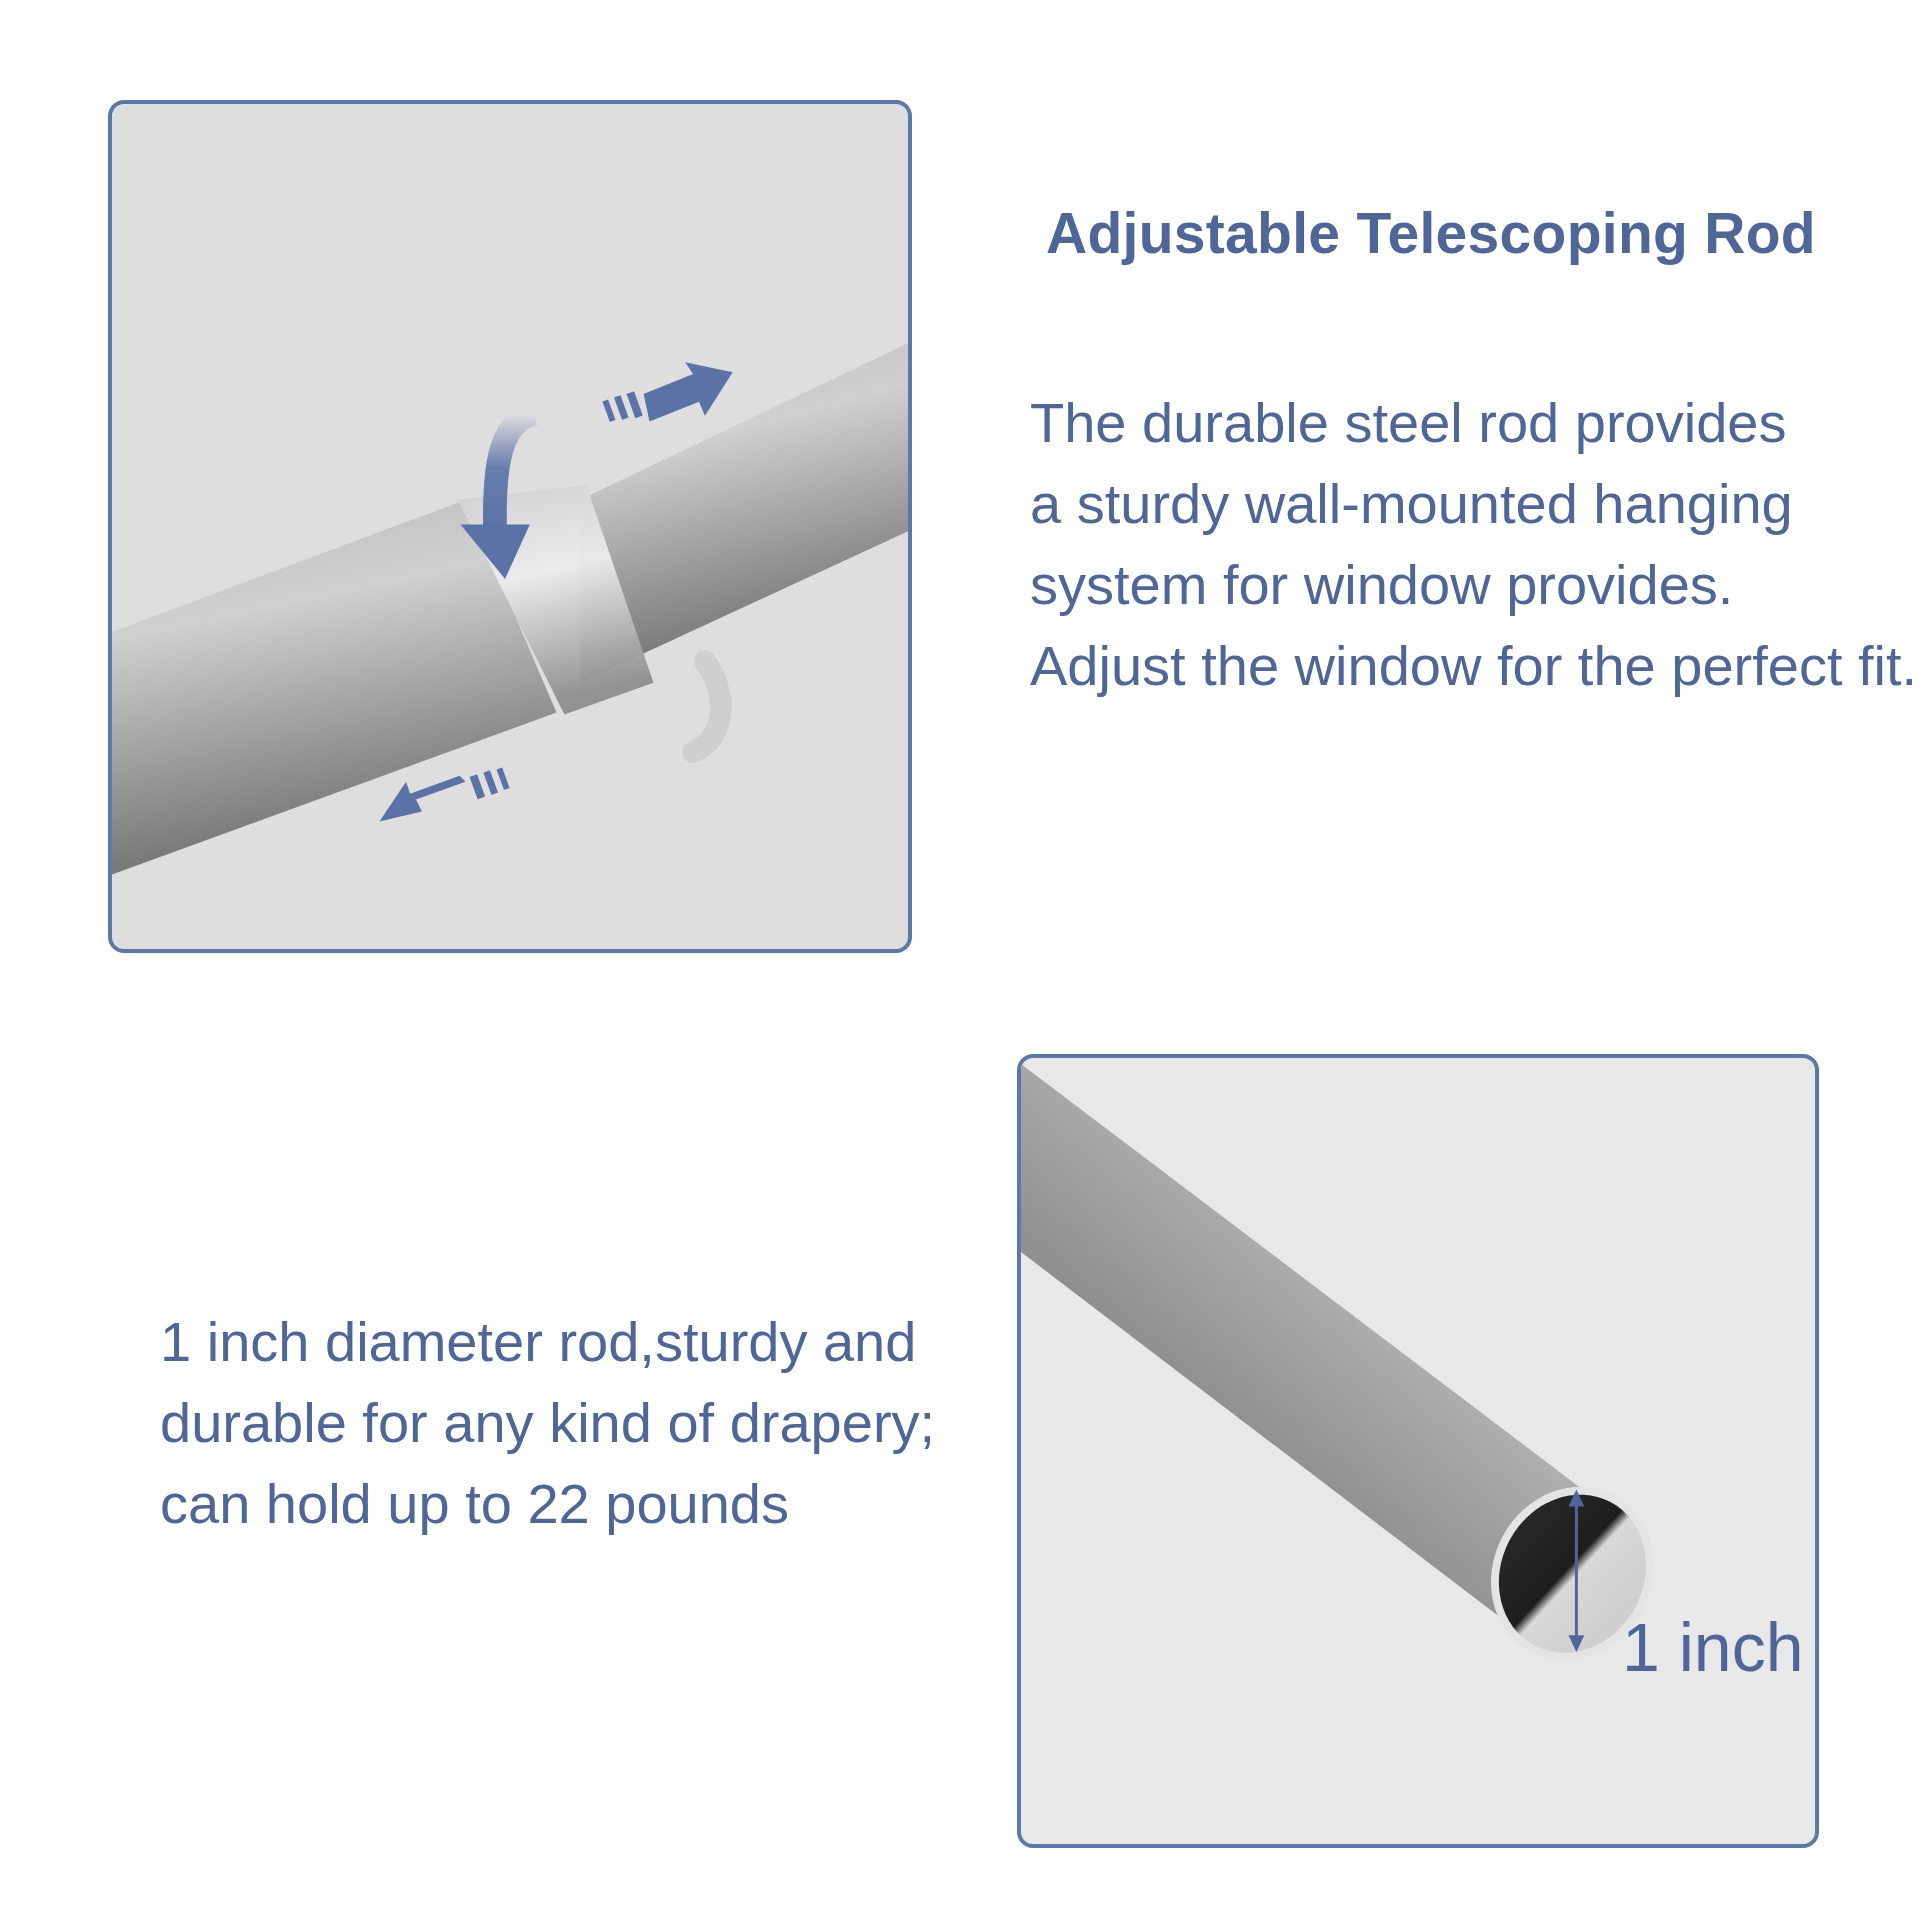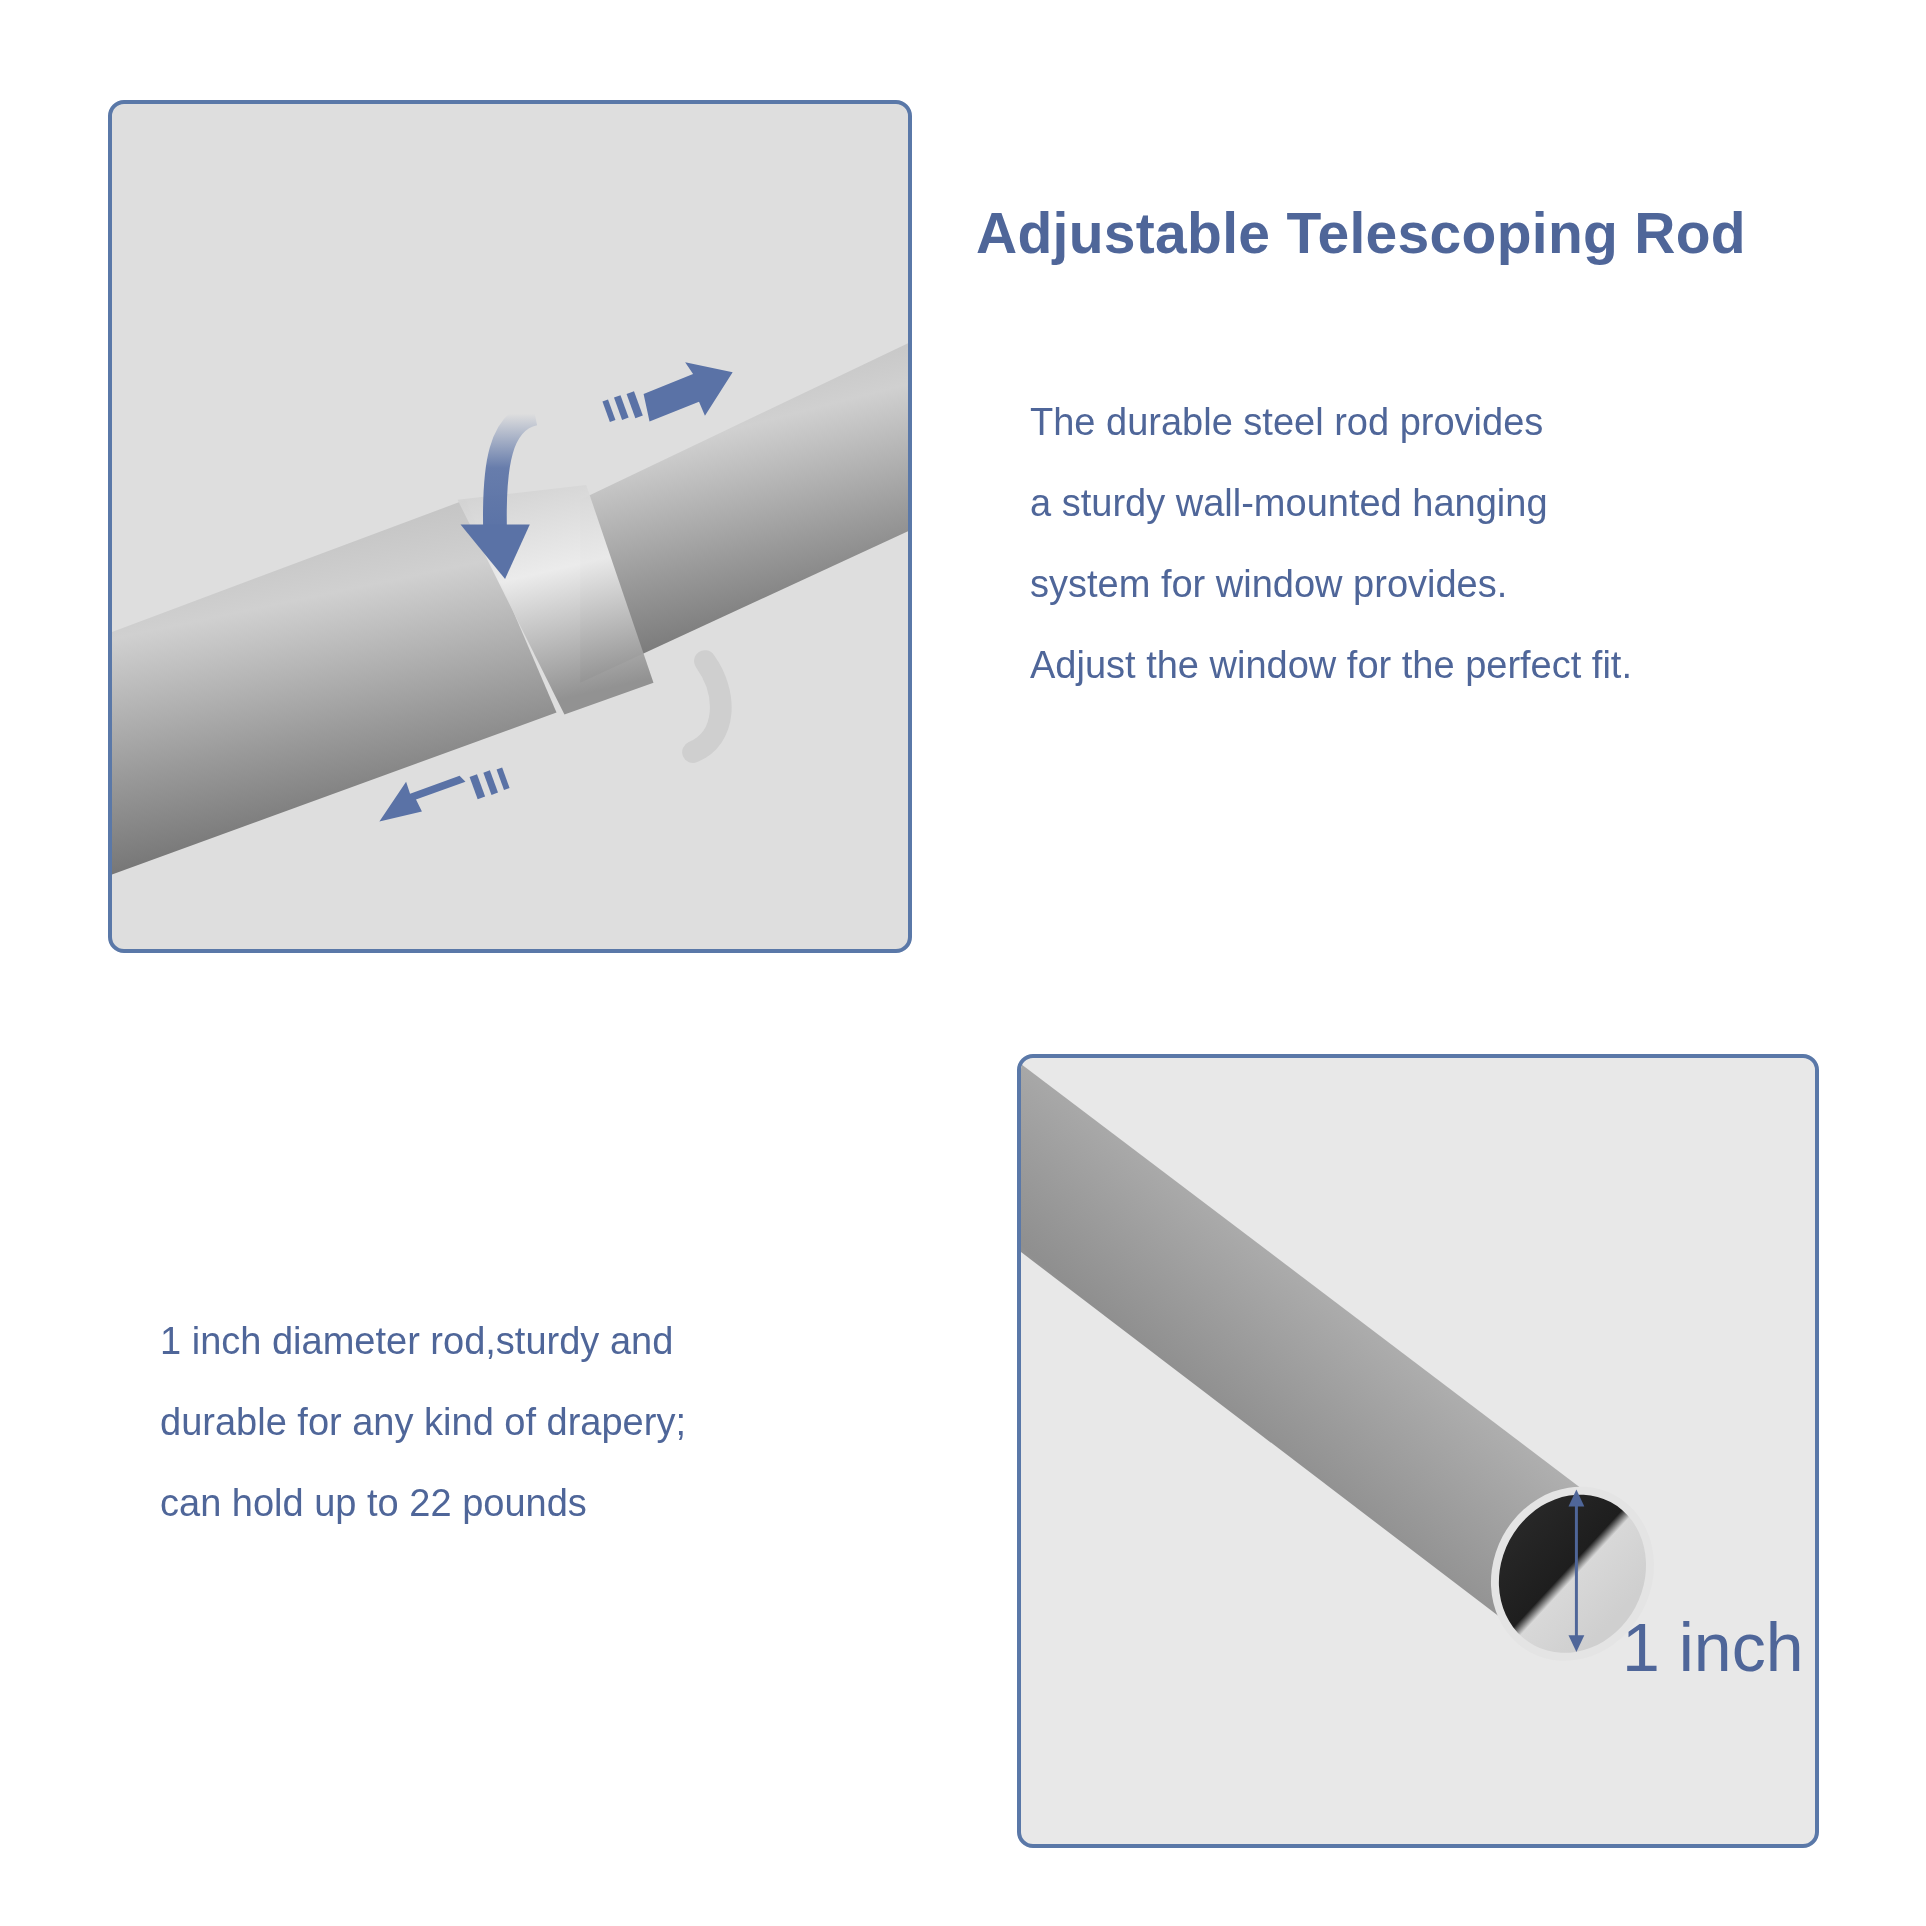--- a/index.html
+++ b/index.html
@@ -10,24 +10,24 @@
       color: #4f6699;
     }
     .panel {
       position: absolute; box-sizing: border-box;
       border: 4px solid #5a78a8; border-radius: 16px; overflow: hidden;
     }
     #panel-top { left: 108px; top: 100px; width: 804px; height: 853px; background: #dedede; }
     #panel-bottom { left: 1017px; top: 1054px; width: 802px; height: 794px; background: #e8e8e8; }
     .panel svg { position: absolute; left: -4px; top: -4px; }
     .title {
-      position: absolute; left: 976px; top: 200px; margin: 0;
+      position: absolute; left: 1046px; top: 200px; margin: 0;
       font-size: 57px; font-weight: bold; white-space: nowrap; letter-spacing: 0.3px;
     }
-    .para { position: absolute; margin: 0; font-size: 38px; line-height: 81px; }
+    .para { position: absolute; margin: 0; font-size: 56px; line-height: 81px; }
     .para .line { display: block; white-space: nowrap; }
     #para-top { left: 1030px; top: 382px; }
     #para-bottom { left: 160px; top: 1301px; }
     .dim-label {
       position: absolute; left: 1622px; top: 1564px;
       font-size: 68px; font-weight: normal; white-space: nowrap; margin-top: 44px;
     }
   </style>
 </head>
 <body>

